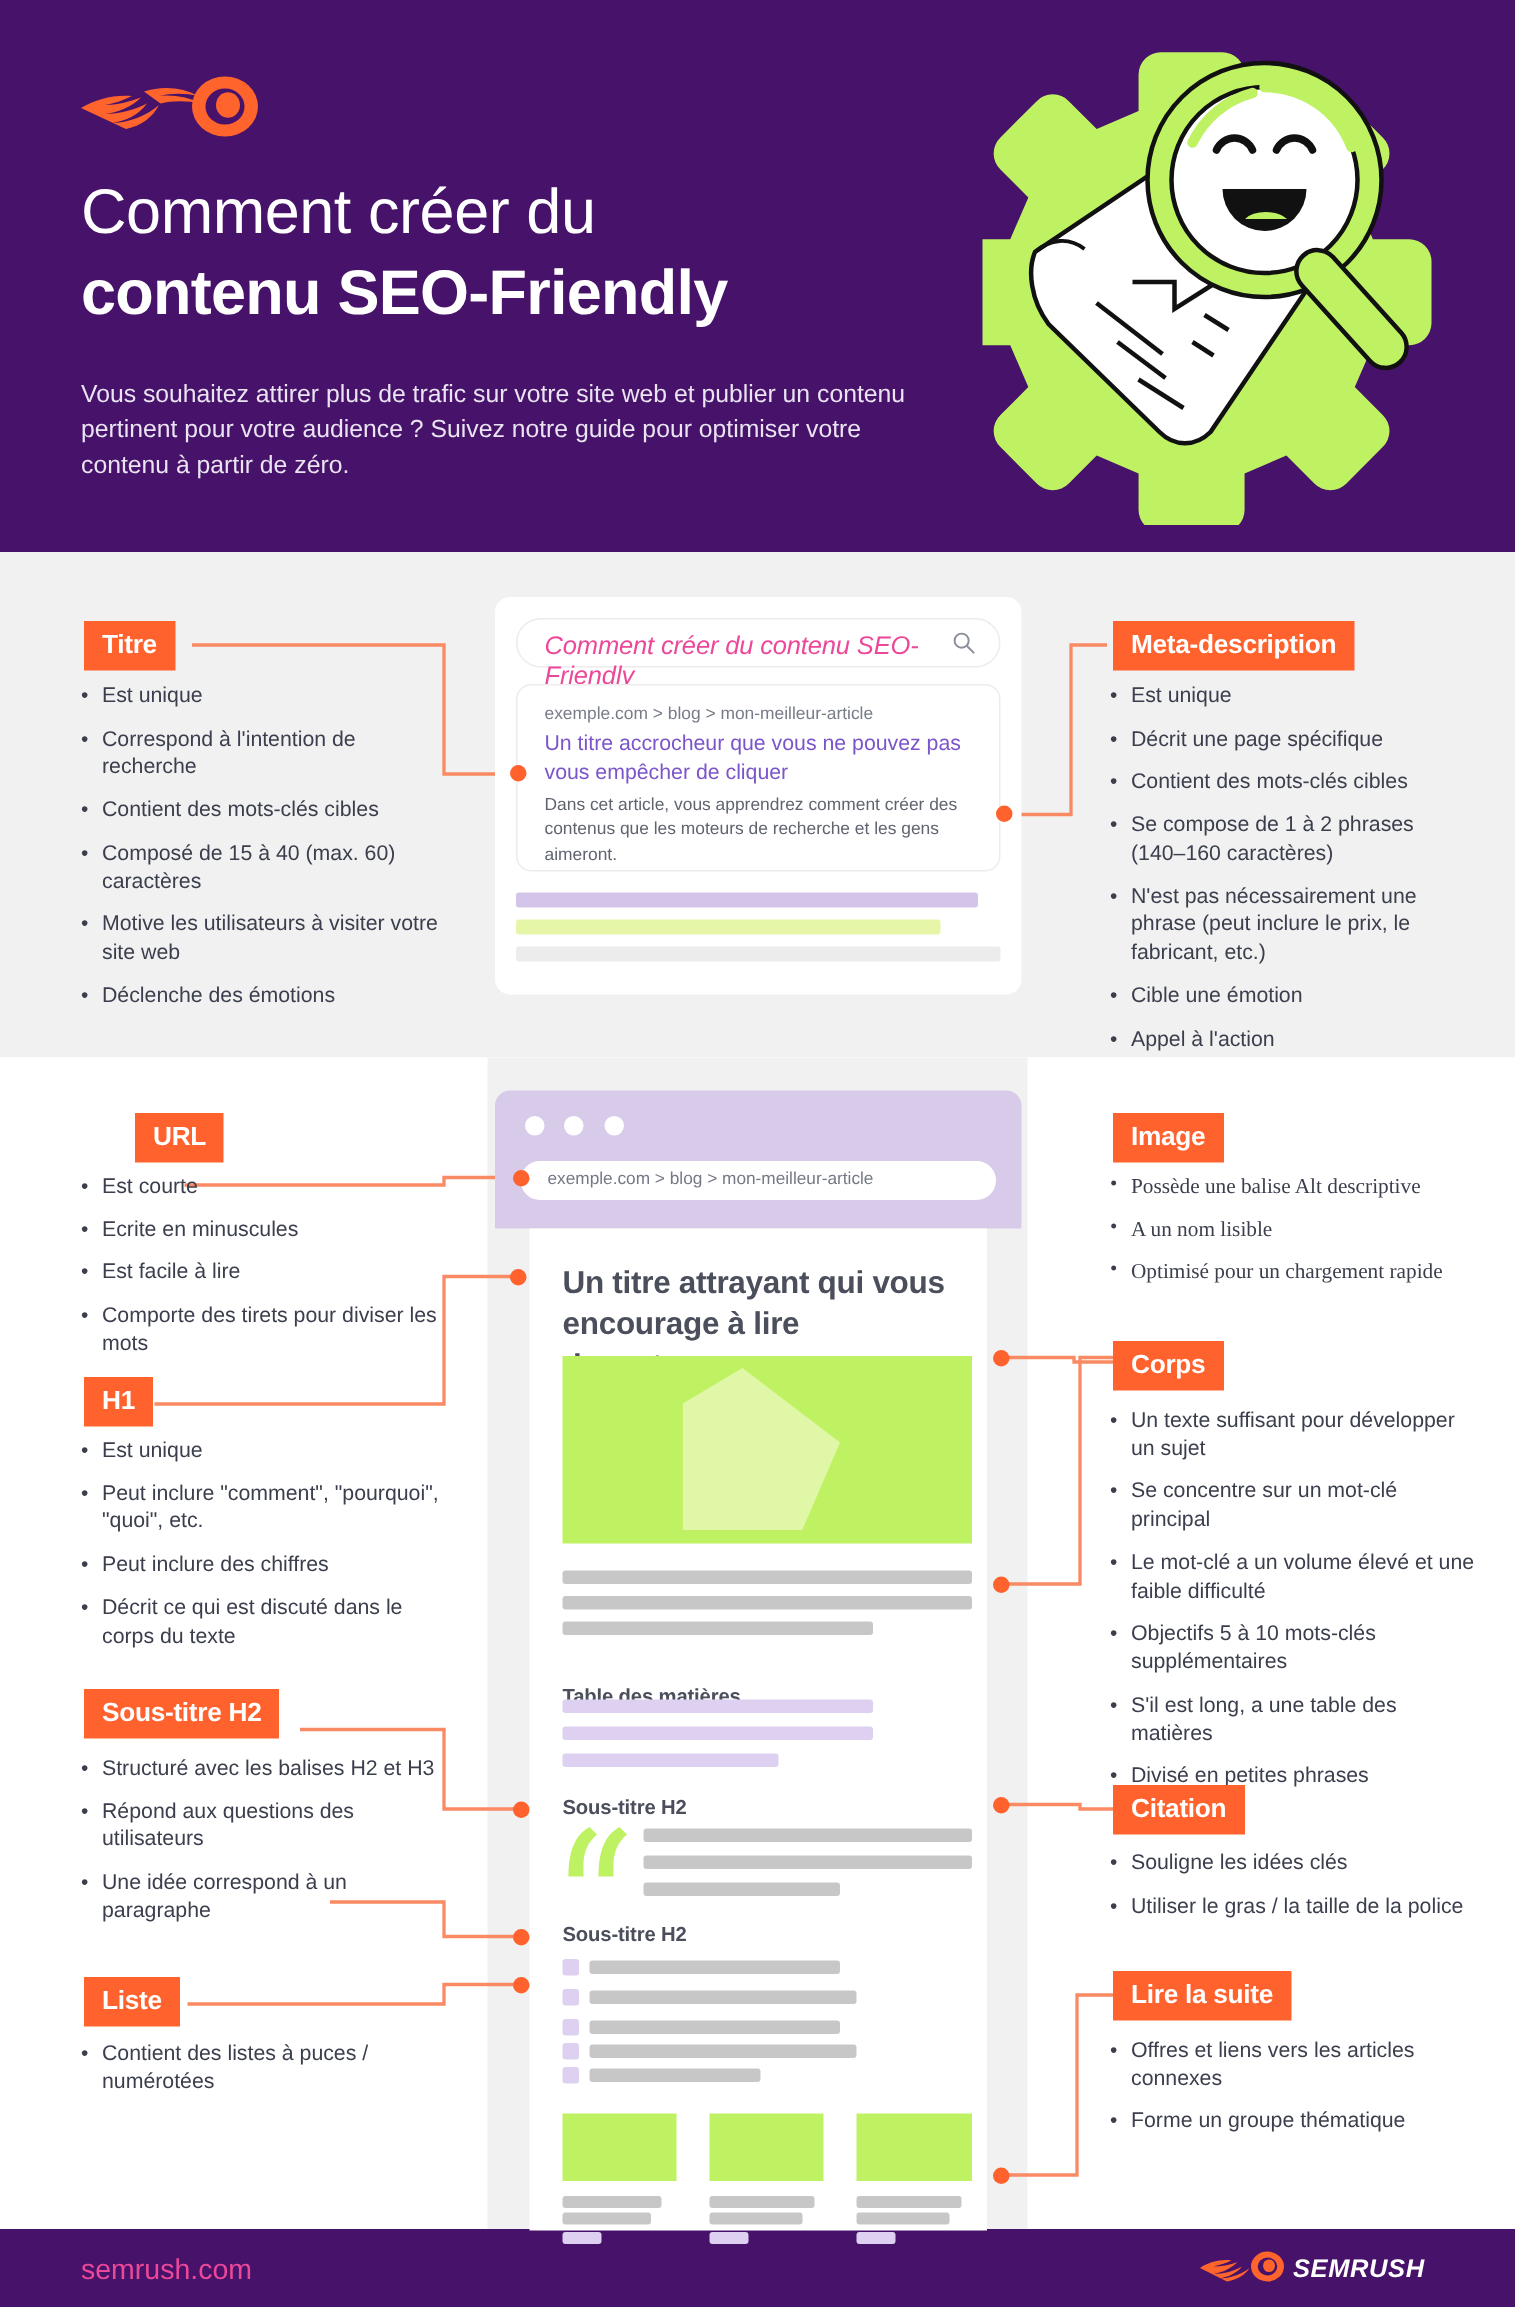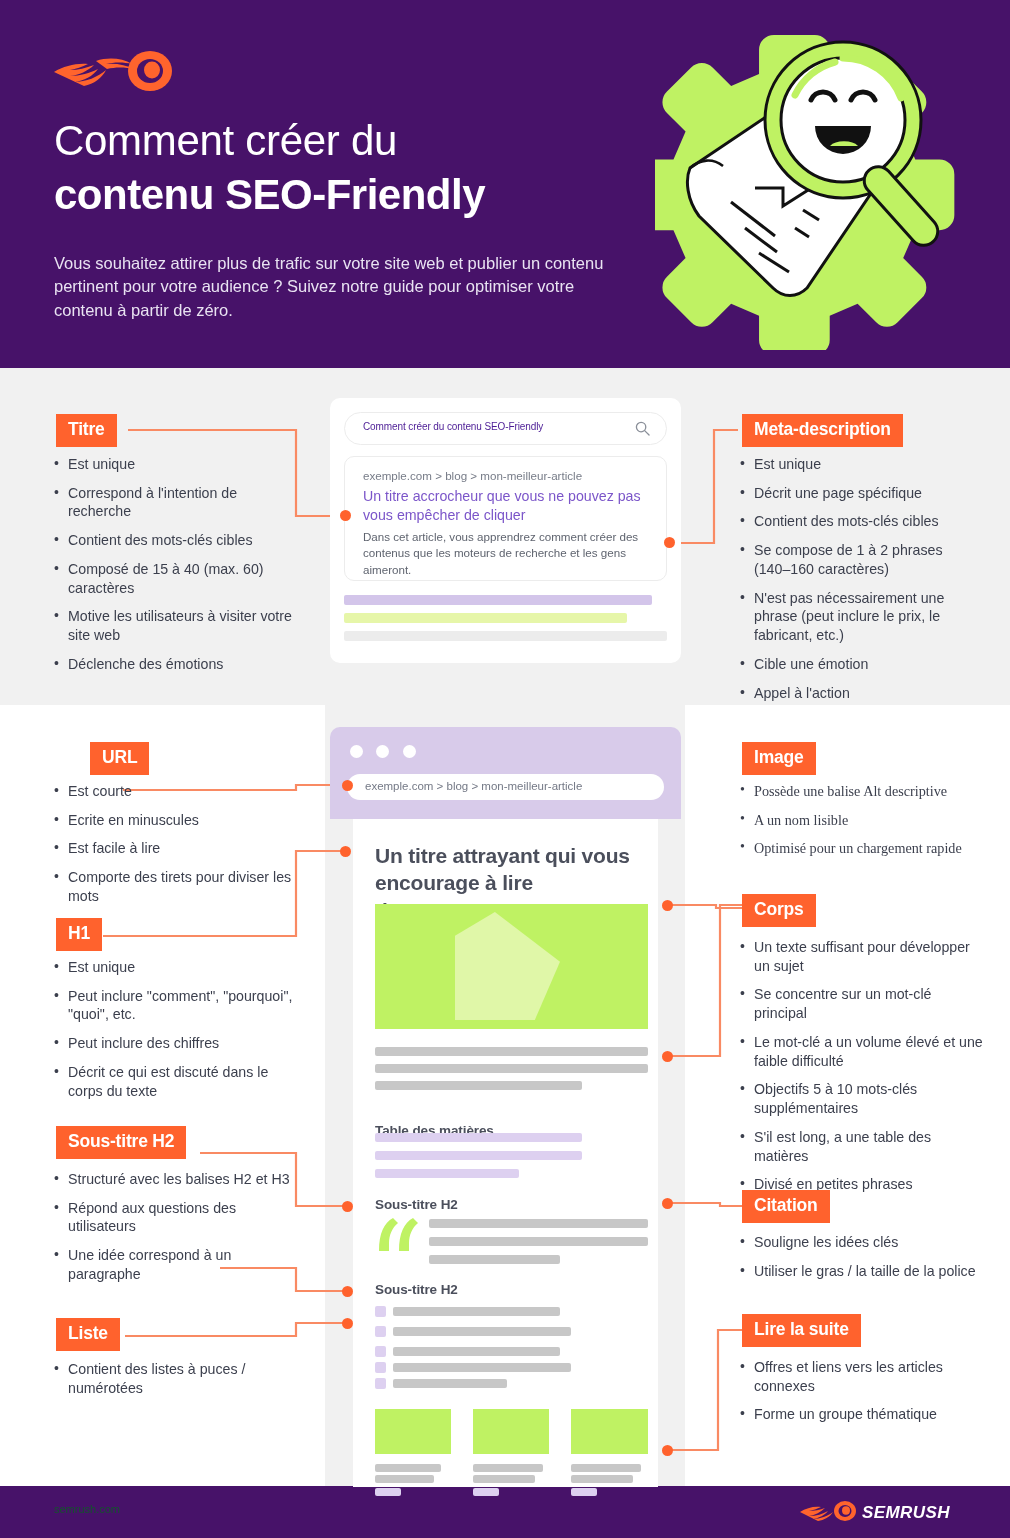--- a/index.html
+++ b/index.html
@@ -42,21 +42,21 @@
     position:absolute; left:325px; top:705px; width:360px; height:781px;
     background:#f1f1f1;
   }
 
   
   .footer {
     position:absolute; left:0; top:1486px; width:1010px; height:52px;
     background:#471269;
   }
   .footer-url {
-    position:absolute; left:54px; top:1503px; color:#14532d; font-size:11px;
+    position:absolute; left:54px; top:1503px; color:#ec4899; font-size:19px;
   }
   .footer-logo { position:absolute; right:50px; top:1500px; width:160px; height:22px; }
 
   
   .tag {
     position:absolute; background:#ff622d; color:#ffffff;
     font-size:17.5px; font-weight:700; letter-spacing:-0.2px;
     padding:5px 12px 7px 12px; line-height:1.2; white-space:nowrap;
     z-index:6;
   }
@@ -81,22 +81,23 @@
   
   .serp {
     position:absolute; left:330px; top:398px; width:351px; height:265px;
     background:#ffffff; border-radius:10px; z-index:4;
   }
   .serp-search {
     position:absolute; left:14px; top:14px; width:323px; height:33px;
     border:1px solid #ececec; border-radius:17px; background:#fff;
   }
   .serp-search .q {
-    position:absolute; left:18px; top:8px; font-size:10px; color:#4c1d95;
+    position:absolute; left:18px; top:8px; font-size:17px; color:#ec4899;
     letter-spacing:-0.1px;
+    font-style:italic;
   }
   .serp-search .mag { position:absolute; right:16px; top:8px; width:15px; height:15px; }
   .serp-result {
     position:absolute; left:14px; top:58px; width:323px; height:125px;
     border:1px solid #ececec; border-radius:10px; background:#fff;
   }
   .serp-url { position:absolute; left:18px; top:12px; font-size:11.6px; color:#777c88; }
   .serp-title {
     position:absolute; left:18px; top:30px; width:280px;
     font-size:14.2px; line-height:1.34; color:#7b55c9;

